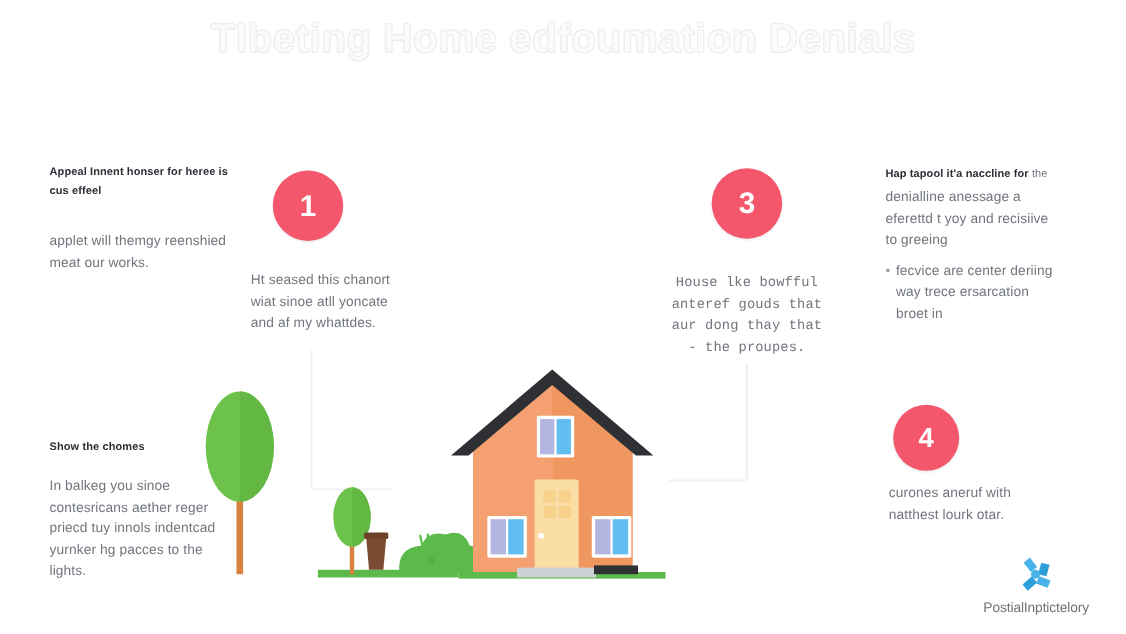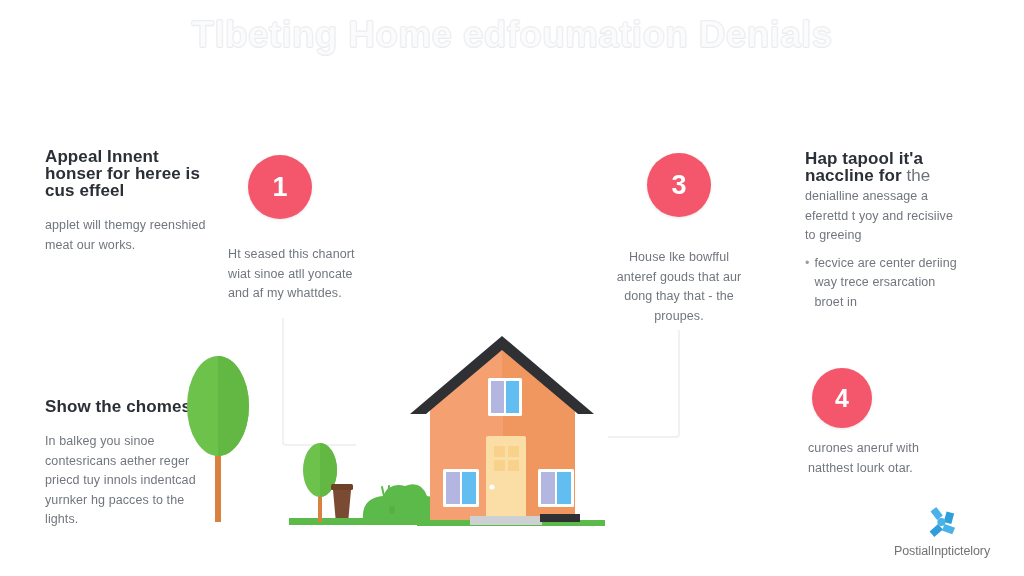--- a/index.html
+++ b/index.html
@@ -26,35 +26,35 @@
     letter-spacing: 0.3px;
     color: #fbfbfc;
     text-shadow: 0 1px 0 #e9eaee, 0 -1px 0 #eceef1, 1px 0 0 #eef0f2, -1px 0 0 #eef0f2;
     -webkit-text-stroke: 0.6px #eceef1;
     white-space: nowrap;
   }
 
   
   .block { position: absolute; }
   .blk-head {
-    font-size: 17px;
+    font-size: 10px;
     font-weight: 700;
     color: #2b2f36;
     line-height: 17px;
     letter-spacing: 0.1px;
   }
   .blk-head .reg { font-weight: 400; color: #6e737b; }
   .blk-body {
     font-size: 12.5px;
     font-weight: 400;
     color: #71767e;
     line-height: 19.5px;
     letter-spacing: 0.1px;
   }
-  .blk-body.sp { margin-top: 17px; }
+  .blk-body.sp { margin-top: 28px; }
   .blk-body.center { text-align: center; }
   .bullet-row { display: flex; gap: 5px; }
   .bullet-dot { color: #9aa0a8; line-height: 19.5px; }
 
   
   .num-circle {
     position: absolute;
     border-radius: 50%;
     background: #f4566b;
     color: #ffffff;
@@ -124,21 +124,21 @@
 
   <div class="block" style="left:228px; top:245px; width:132px;">
     <div class="blk-body">Ht seased this chanort wiat sinoe atll yoncate and af my whattdes.</div>
   </div>
 
 
   <div class="num-circle" style="left:647px; top:153px; width:64px; height:64px;">
     <span>3</span>
   </div>
 
-  <div class="block" style="left:608px; top:248px; width:142px;">
+  <div class="block" style="left:608px; top:248px; width:142px;font-family:Liberation Mono, monospace;">
     <div class="blk-body center">House lke bowfful anteref gouds that aur dong thay that - the proupes.</div>
   </div>
 
   <div class="block" style="left:805px; top:150px; width:160px;">
     <div class="blk-head">
       <span>Hap tapool it'a naccline for</span>
       <span class="reg">the</span>
     </div>
     <div class="blk-body" style="margin-top:3px;">denialline anessage a eferettd t yoy and recisiive to greeing</div>
     <div class="blk-body bullet-row" style="margin-top:8px;">

